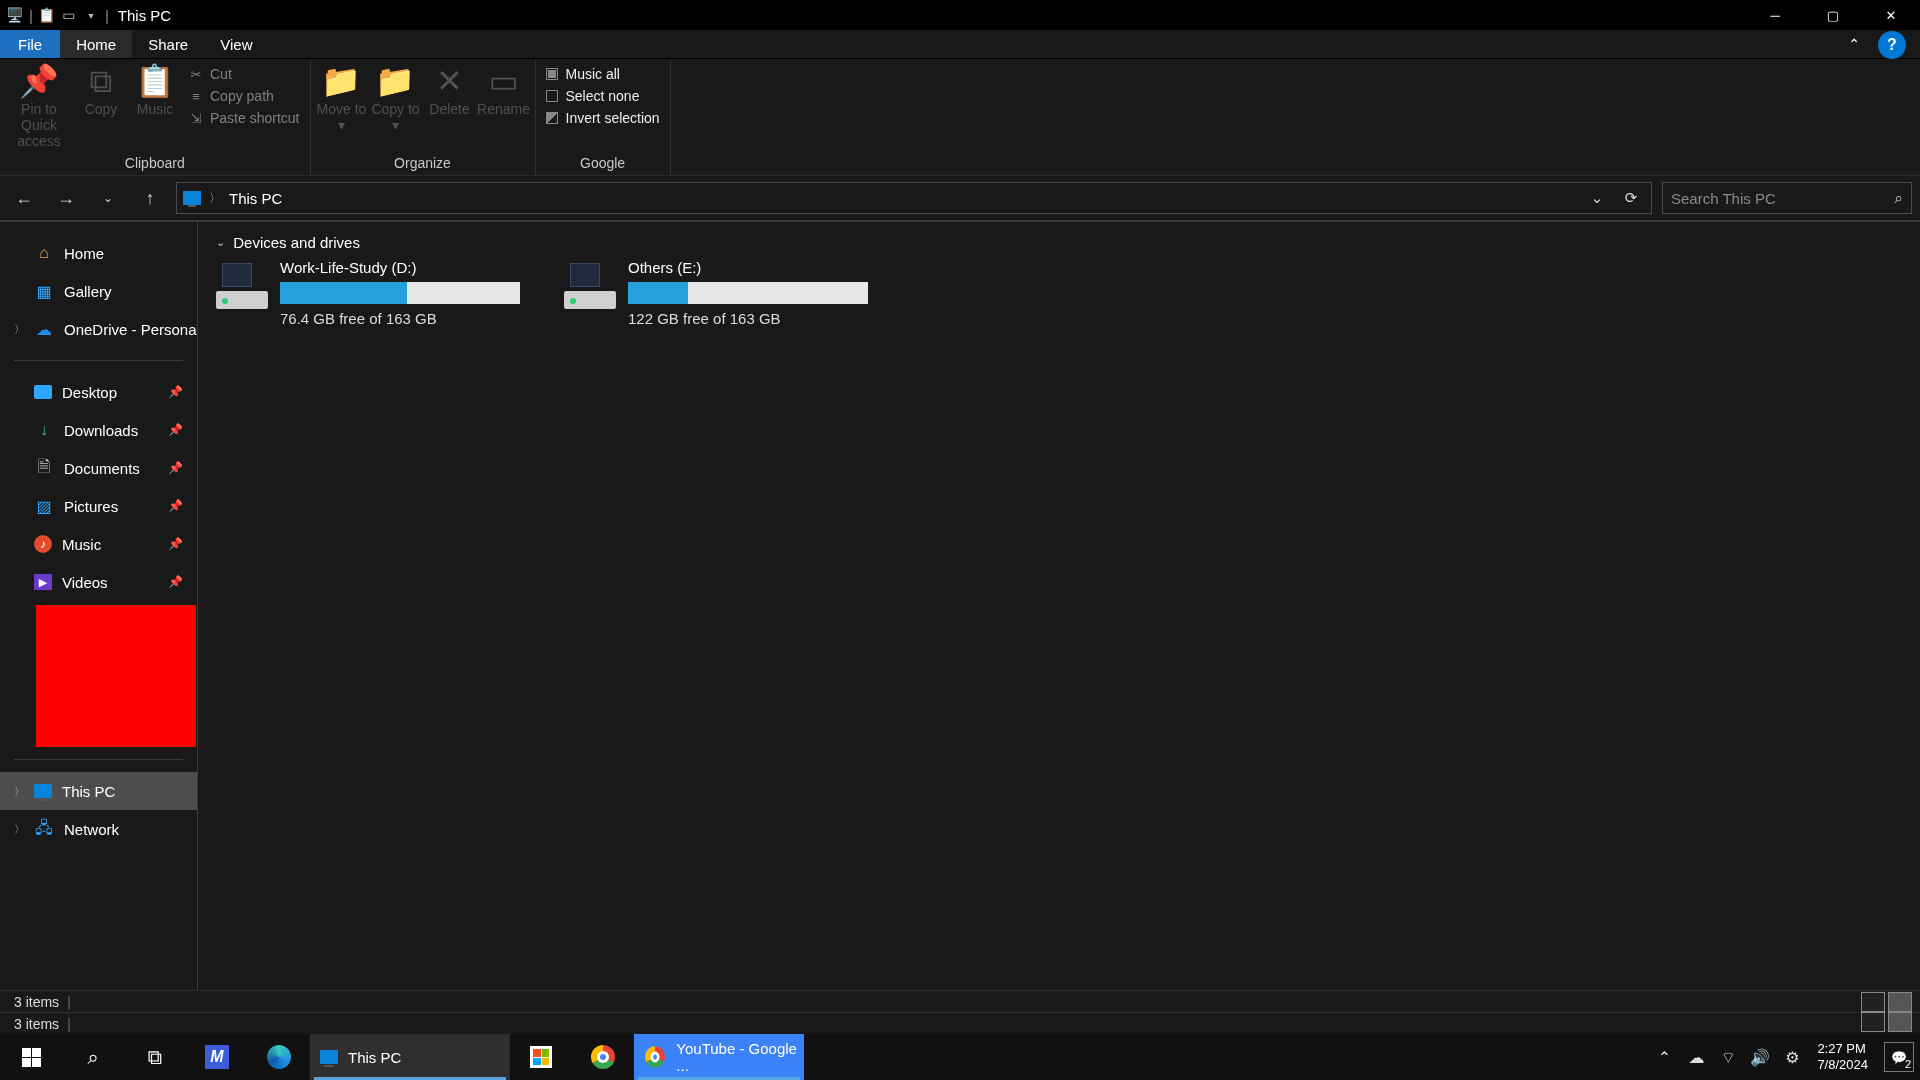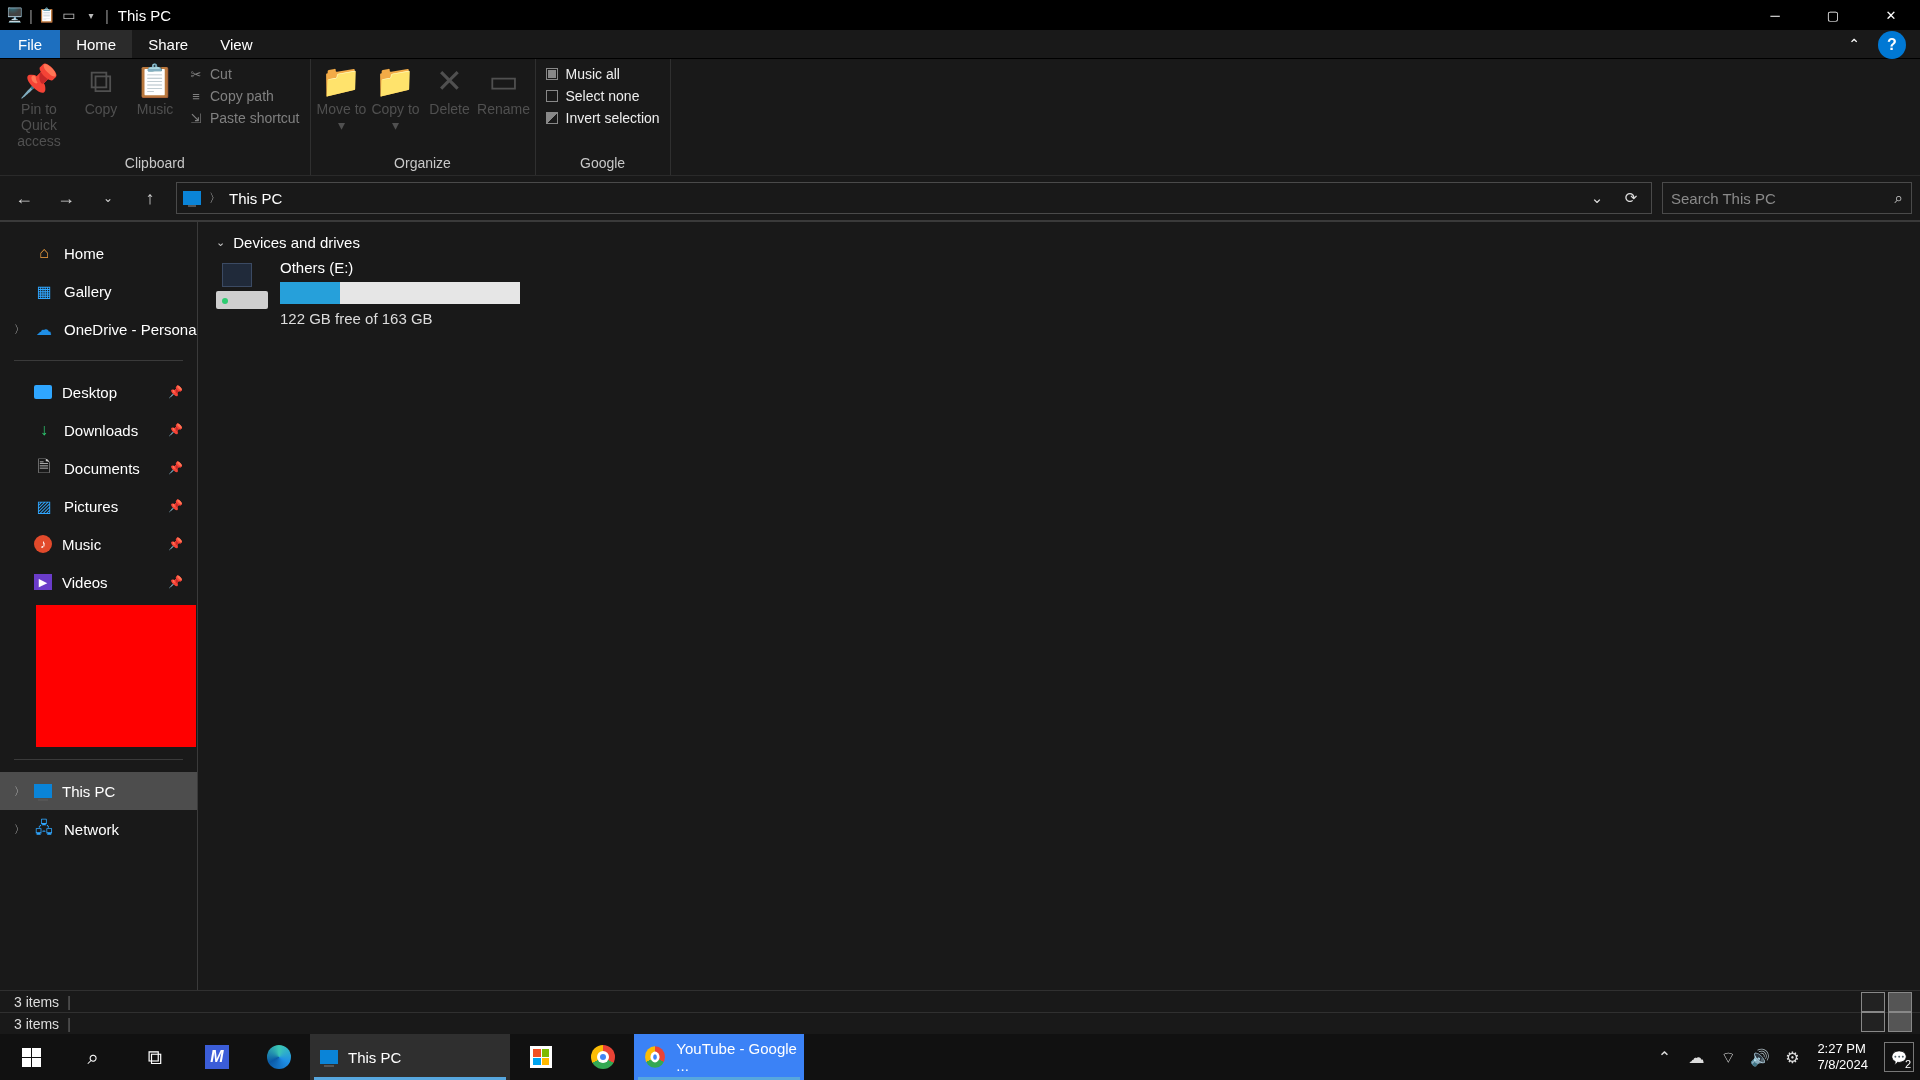--- a/index.html
+++ b/index.html
@@ -326,20 +326,34 @@
       <span>Devices and drives</span>
     </div>
     <div class="drives" id="drives">
         <div class="drive">
           <div class="drive-ico ">
             <div class="top"></div>
             <div class="bot"></div>
             <div class="led"></div>
           </div>
           <div class="drive-info">
+            <div class="drive-name">Work-Life-Study (D:)</div>
+            <div class="drive-bar">
+              <div class="drive-fill" style="width:53%"></div>
+            </div>
+            <div class="drive-free">76.4 GB free of 163 GB</div>
+          </div>
+        </div>
+        <div class="drive">
+          <div class="drive-ico ">
+            <div class="top"></div>
+            <div class="bot"></div>
+            <div class="led"></div>
+          </div>
+          <div class="drive-info">
             <div class="drive-name">Others (E:)</div>
             <div class="drive-bar">
               <div class="drive-fill" style="width:25%"></div>
             </div>
             <div class="drive-free">122 GB free of 163 GB</div>
           </div>
         </div>
       </div>
   </div>
 </div>

